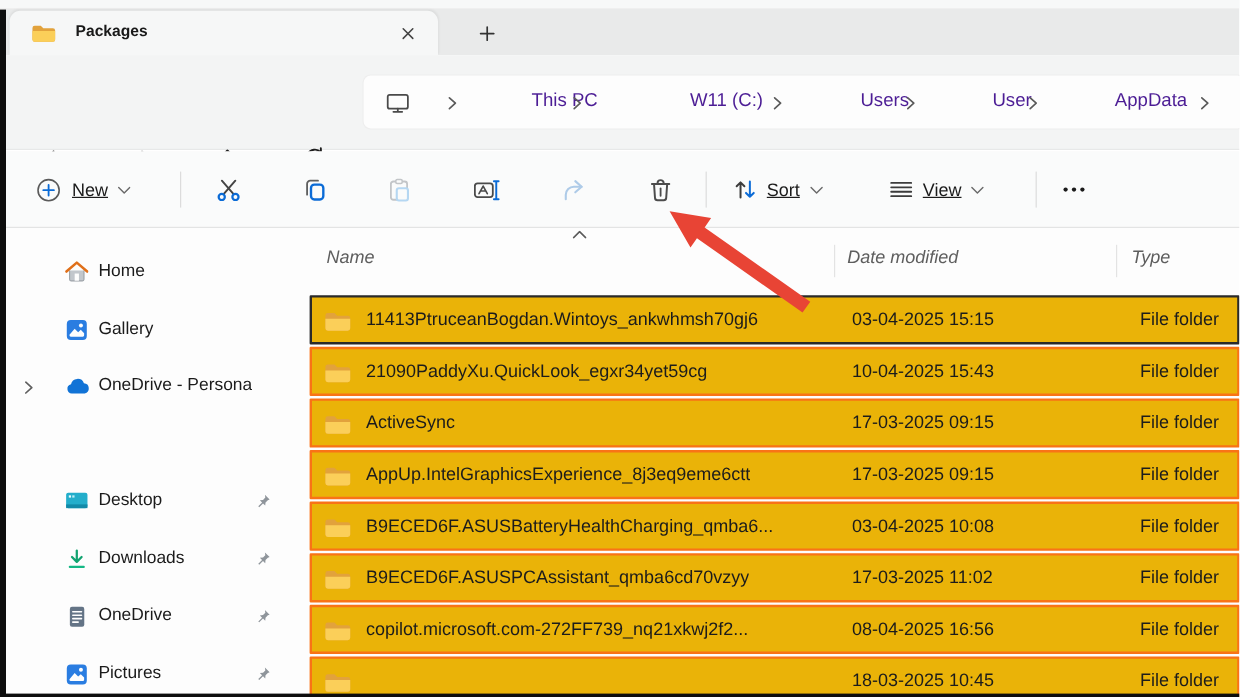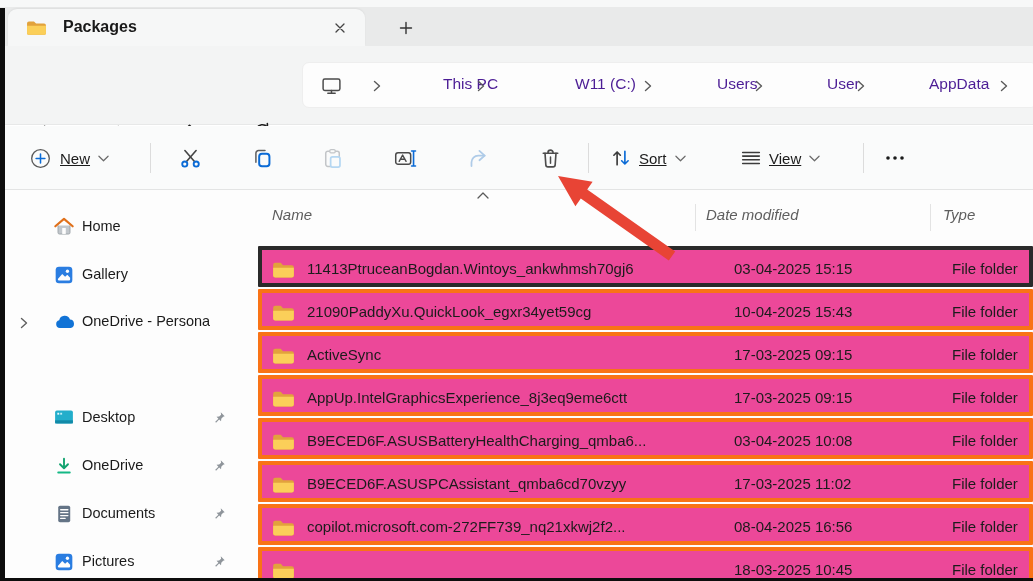--- a/index.html
+++ b/index.html
@@ -7,21 +7,21 @@
   .stage{position:relative;width:1033px;height:581px;overflow:hidden;background:#fff;
          font-family:"Liberation Sans","DejaVu Sans",sans-serif;color:#1b1b1b;}
   
   .edge-left{position:absolute;left:0;top:8px;width:5px;height:573px;background:#0d0d0d;z-index:60;}
   .edge-bottom{position:absolute;left:0;bottom:0;width:100%;height:3px;background:#0d0d0d;z-index:60;}
   
   .tabbar{position:absolute;left:0;top:0;width:100%;height:46px;background:#e9eaea;}
   .top-sliver{position:absolute;left:0;top:0;width:100%;height:7px;background:#f7f8f8;}
   .tab{position:absolute;left:8px;top:9px;width:357px;height:37px;background:#f6f7f7;
        border-radius:9px 9px 0 0;box-shadow:0 -1px 2px rgba(0,0,0,.05);}
-  .tab-title{position:absolute;left:55px;top:9px;font-size:16px;font-weight:600;color:#191919;}
+  .tab-title{position:absolute;left:55px;top:9px;font-size:13px;font-weight:600;color:#191919;}
   .tab-folder{position:absolute;left:18px;top:10px;}
   .tab-close{position:absolute;left:320px;top:7px;width:24px;height:24px;border-radius:5px;
              display:flex;align-items:center;justify-content:center;color:#444;}
   .newtab-btn{position:absolute;left:392px;top:14px;width:28px;height:28px;border-radius:6px;
               display:flex;align-items:center;justify-content:center;color:#333;}
   
   .navrow{position:absolute;left:5px;top:46px;right:0;height:79px;background:#f3f4f4;
           border-bottom:1px solid #e7e8e8;}
   .navbtn{position:absolute;top:65px;width:40px;height:40px;display:flex;align-items:center;
           justify-content:center;border-radius:6px;color:#1d1d1d;}
@@ -48,27 +48,27 @@
               max-width:150px;overflow:hidden;}
   .side-chev{position:absolute;left:15px;top:12px;color:#5f5f5f;}
   .side-pin{position:absolute;left:207px;top:10px;}
   
   .listhead{position:absolute;left:253px;top:2px;right:0;height:50px;font-style:italic;}
   .col-label{position:absolute;top:14px;font-size:15px;color:#5e5e5e;white-space:nowrap;}
   .col-sep{position:absolute;top:12px;width:1px;height:27px;background:#e3e3e3;}
   .sort-asc{position:absolute;left:219px;top:0;color:#5a5a5a;}
   
   .rows{position:absolute;left:253px;top:56px;right:0;height:335px;}
-  .frow{position:absolute;left:0;right:0;height:41px;background:#ec4899;border:4px solid #f97316;
+  .frow{position:absolute;left:0;right:0;height:41px;background:#eab308;border:2px solid #f97316;
         border-radius:1px;}
   .frow.focus{border-color:#2a2a2a;}
   .frow .f-ic{position:absolute;left:10px;top:10px;}
   .fname{position:absolute;left:45px;top:10px;font-size:15px;color:#1c1c1c;white-space:nowrap;
          max-width:395px;overflow:hidden;}
-  .fdate{position:absolute;left:450px;top:10px;font-size:15px;color:#1c1c1c;white-space:nowrap;margin-left:22px;}
+  .fdate{position:absolute;left:450px;top:10px;font-size:15px;color:#1c1c1c;white-space:nowrap;}
   .ftype{position:absolute;left:690px;top:10px;font-size:15px;color:#1c1c1c;white-space:nowrap;}
   .arrow-overlay{position:absolute;left:0;top:0;z-index:50;pointer-events:none;}
   svg{display:block;}
 </style>
 </head>
 <body>
 
 <svg width="0" height="0" style="position:absolute">
   <defs>
     <symbol id="sym-folder" viewBox="0 0 20 16">
@@ -358,30 +358,30 @@
         </svg>
       <span class="side-label">Desktop</span>
       <svg class="side-pin" width="14" height="14">
           <use href="#sym-pin"></use>
         </svg>
     </div>
     <div class="side-item" style="top:259px">
       <svg class="side-ic" width="20" height="20">
           <use href="#sym-downloads"></use>
         </svg>
-      <span class="side-label">OneDrive</span>
+      <span class="side-label">Downloads</span>
       <svg class="side-pin" width="14" height="14">
           <use href="#sym-pin"></use>
         </svg>
     </div>
     <div class="side-item" style="top:307px">
       <svg class="side-ic" width="20" height="20">
           <use href="#sym-documents"></use>
         </svg>
-      <span class="side-label">Documents</span>
+      <span class="side-label">OneDrive</span>
       <svg class="side-pin" width="14" height="14">
           <use href="#sym-pin"></use>
         </svg>
     </div>
     <div class="side-item" style="top:355px">
       <svg class="side-ic" width="20" height="20">
           <use href="#sym-picture"></use>
         </svg>
       <span class="side-label">Pictures</span>
       <svg class="side-pin" width="14" height="14">

